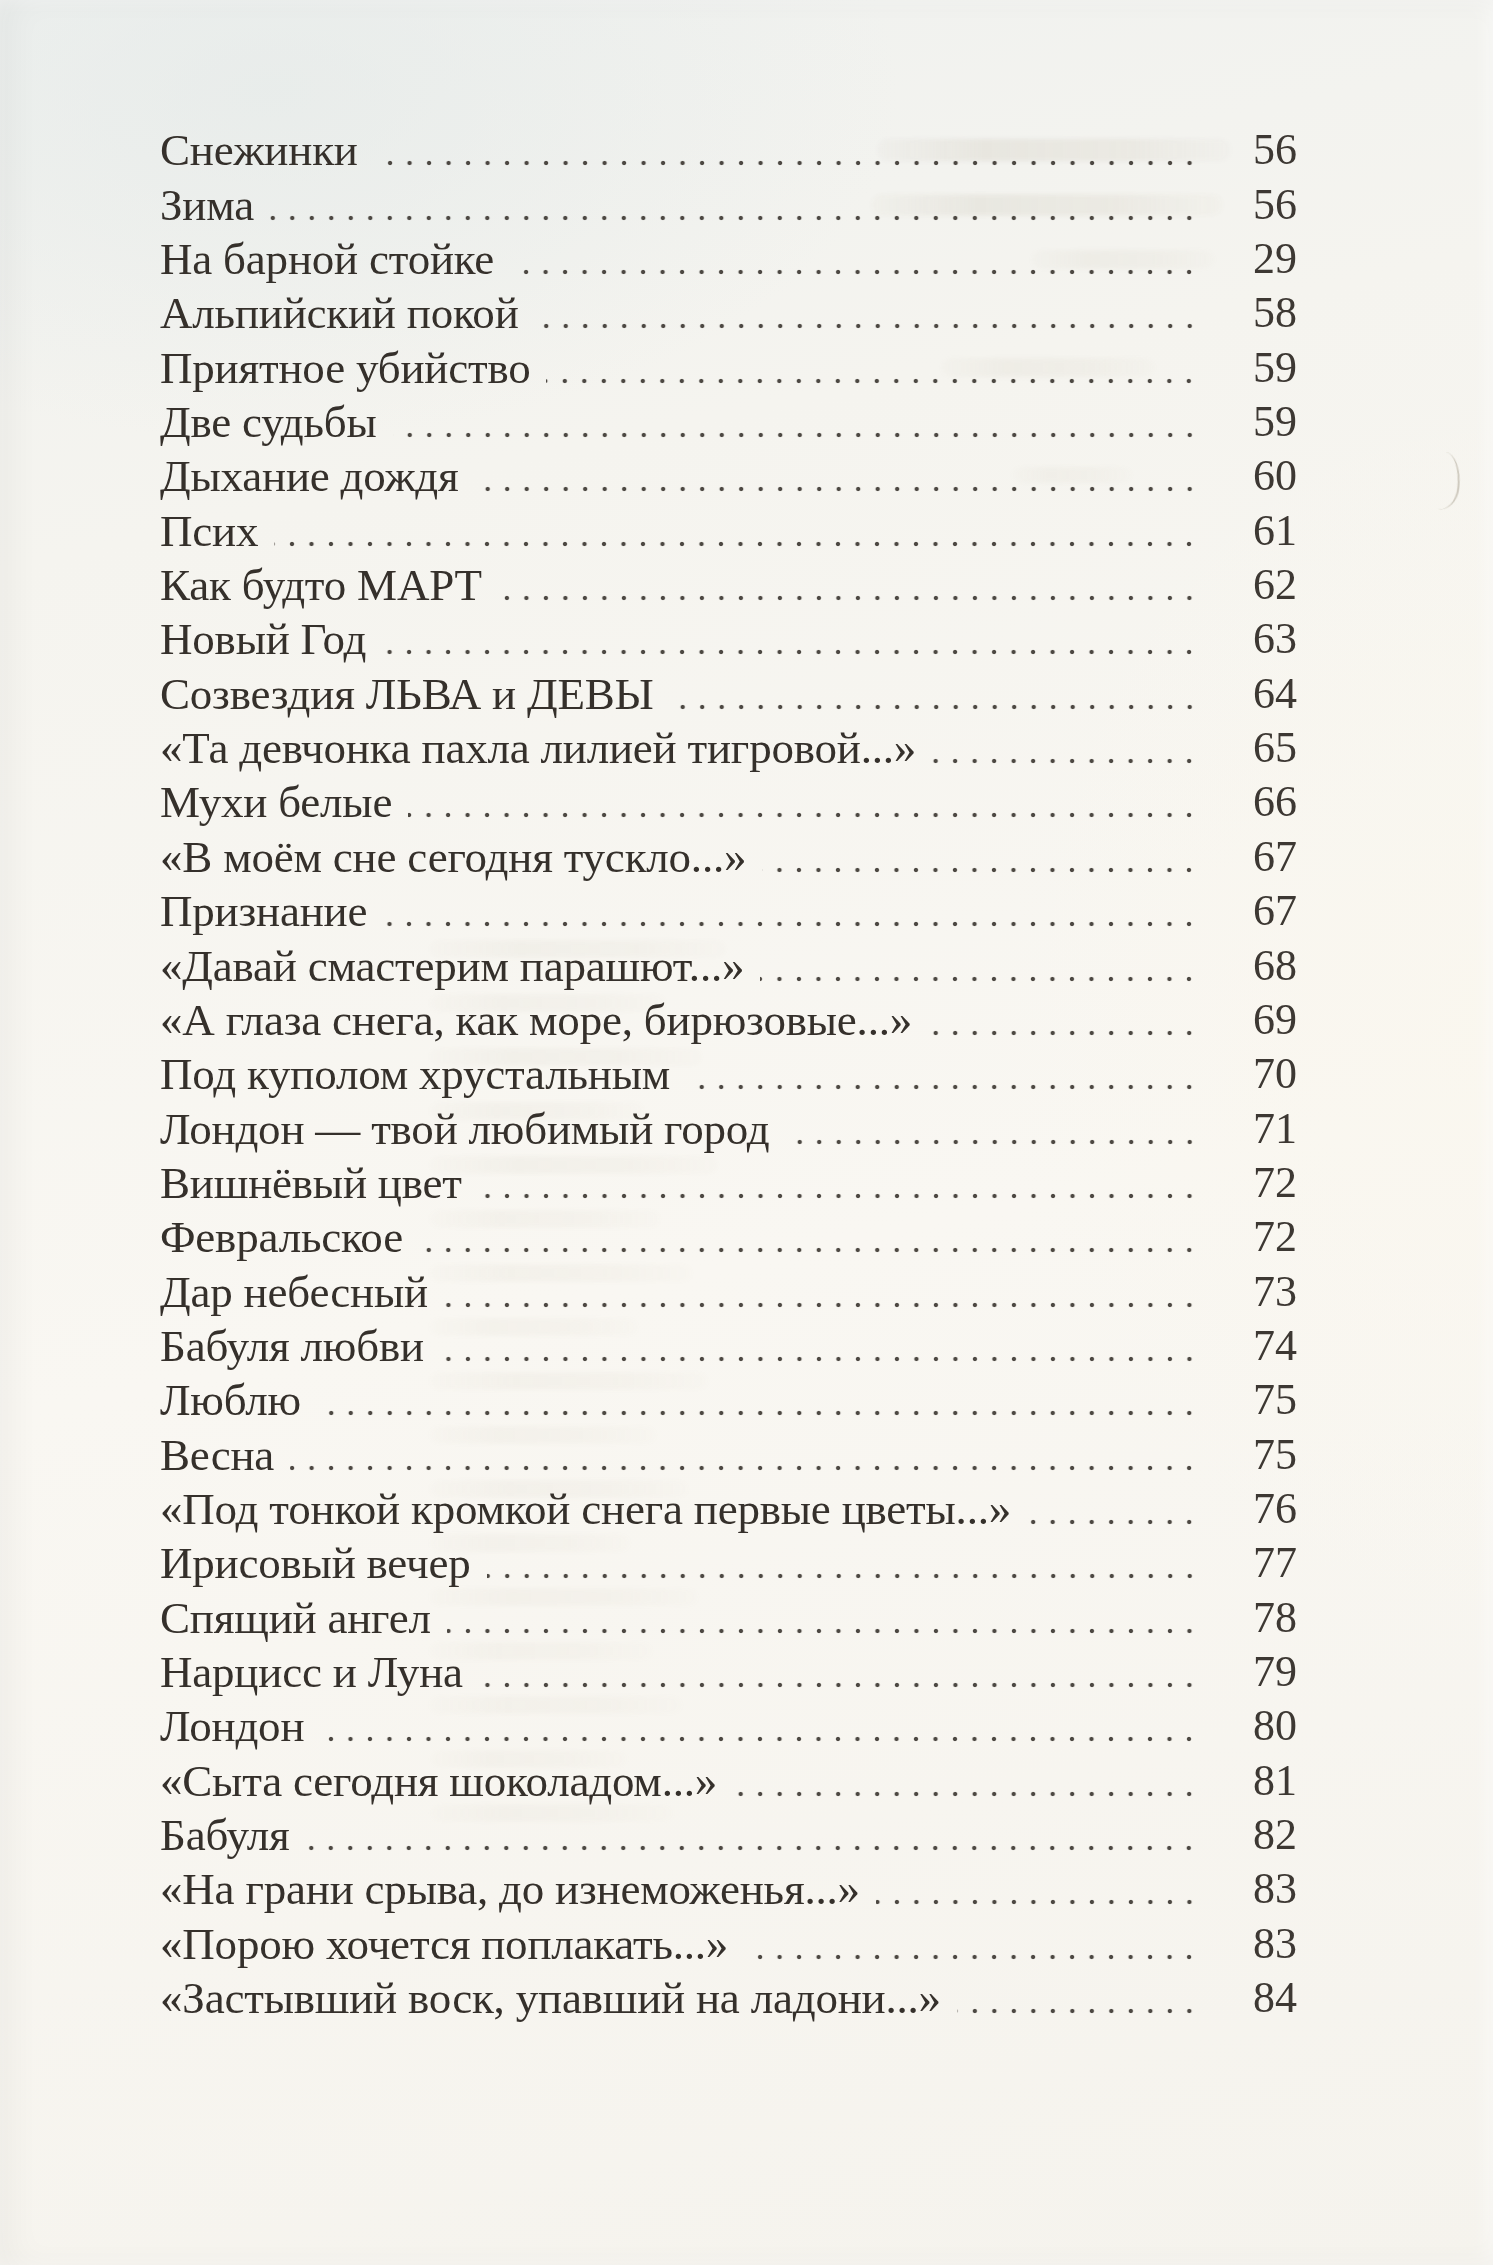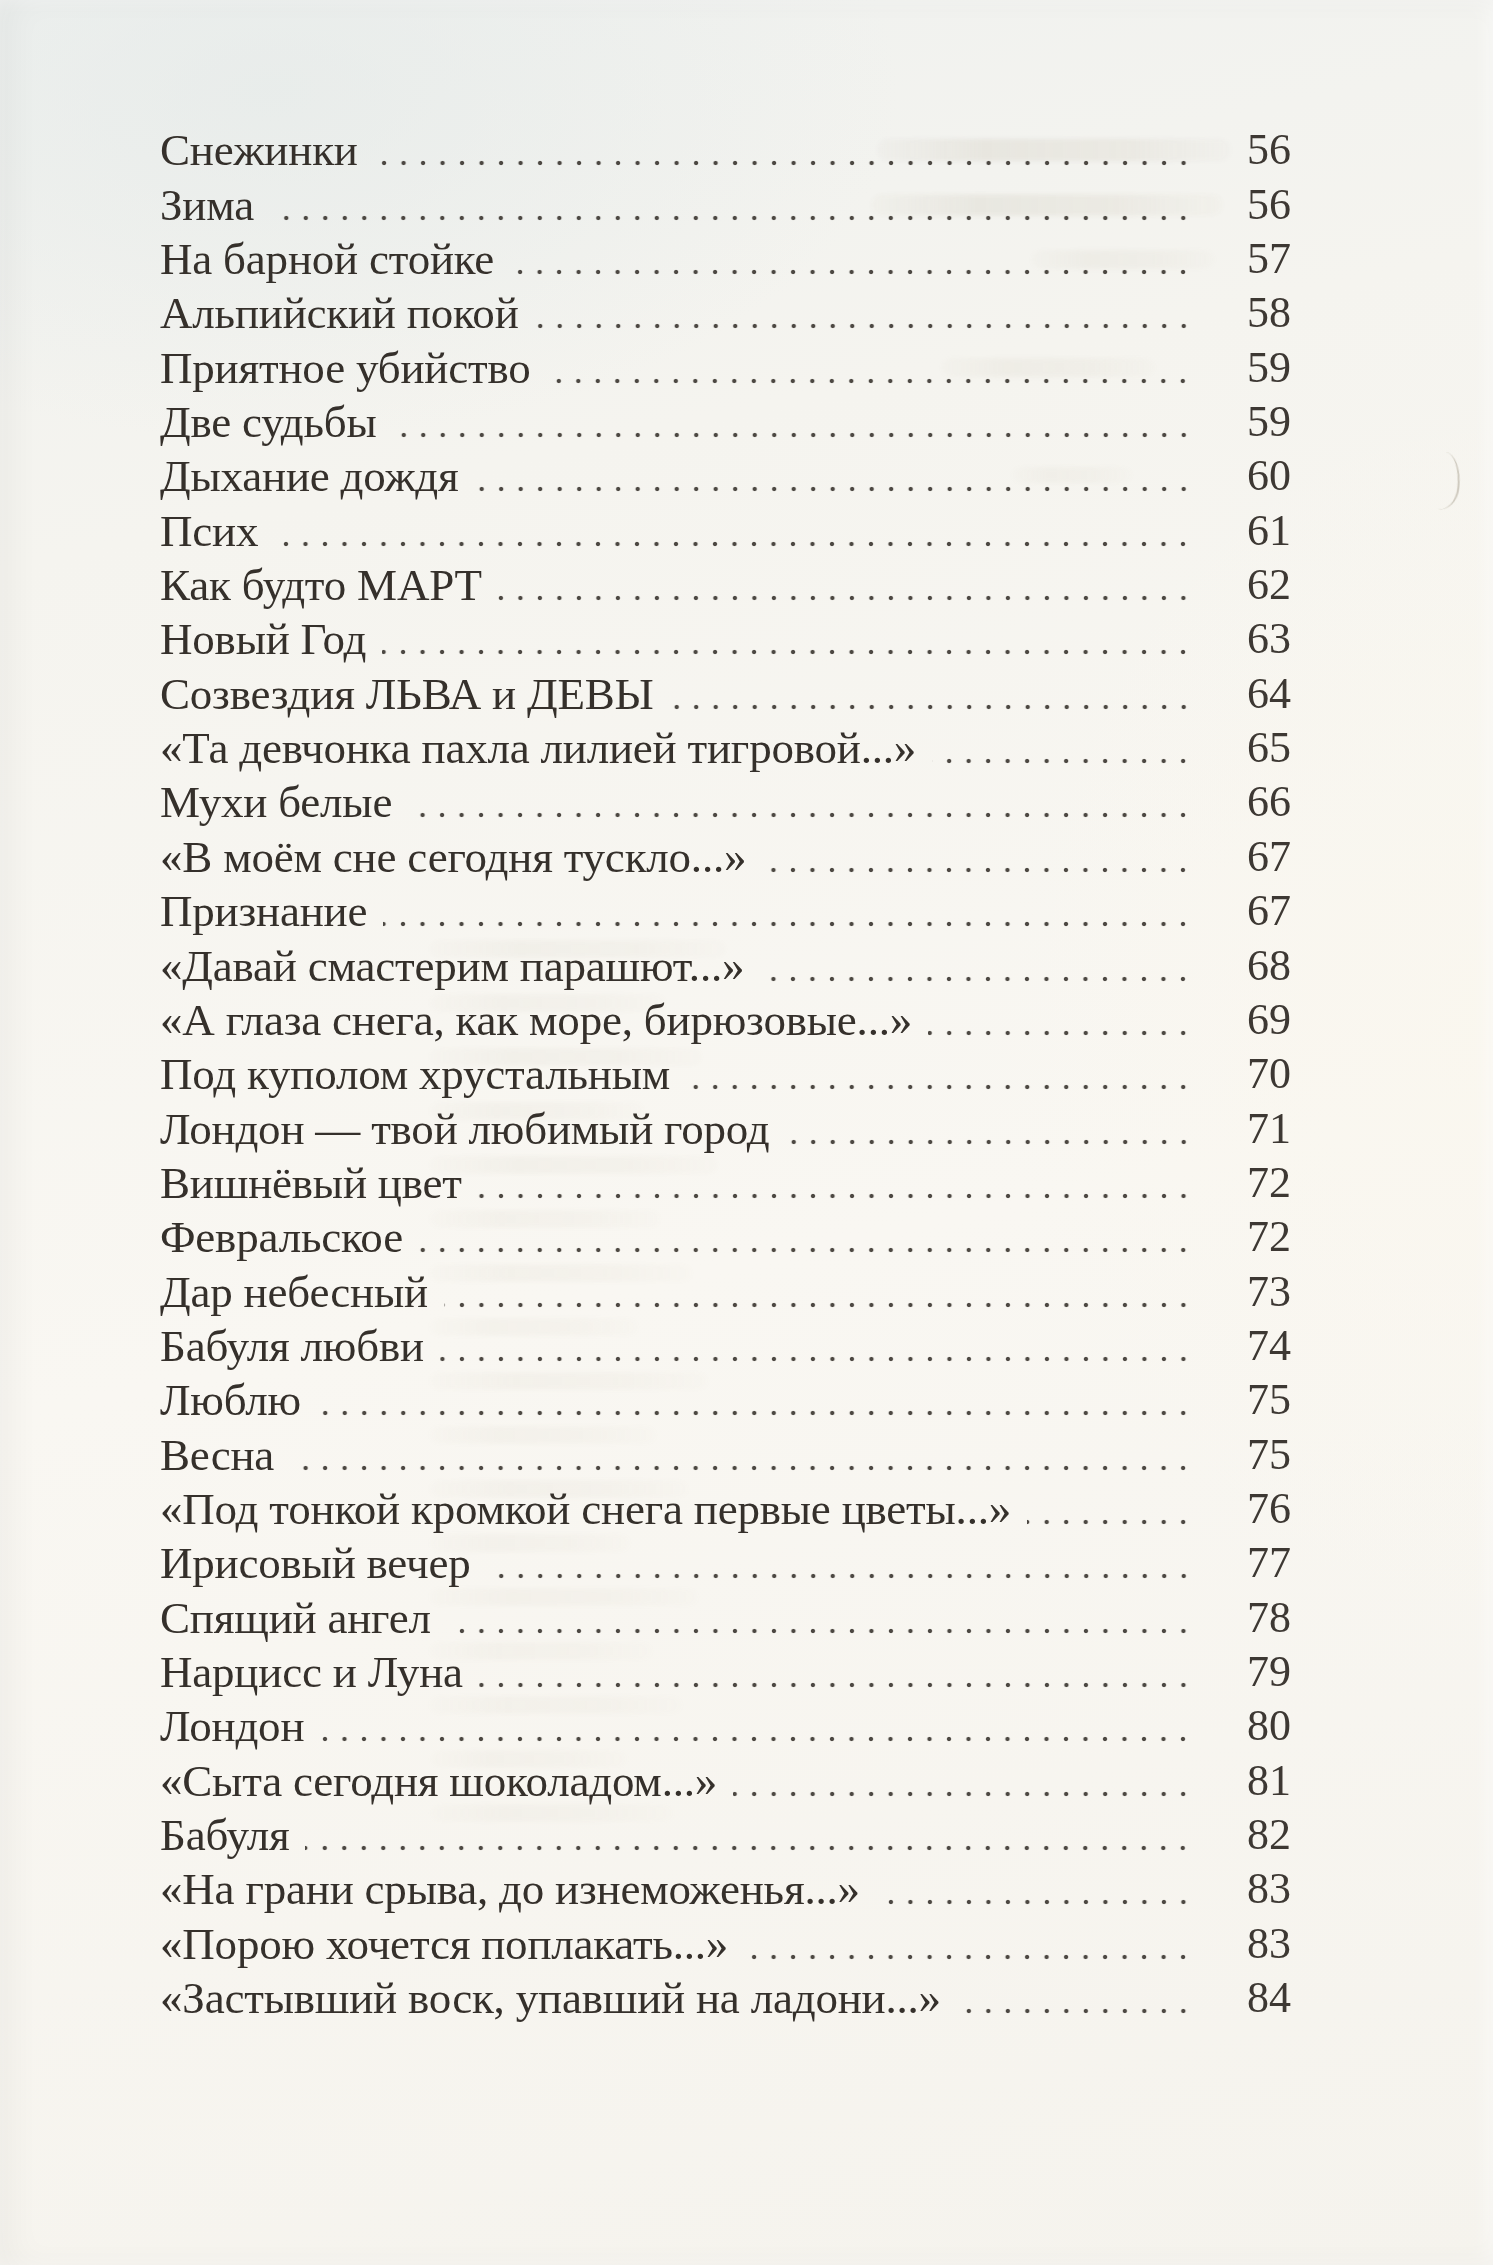--- a/index.html
+++ b/index.html
@@ -39,21 +39,21 @@
     width: 30px; height: 58px;
     border-right: 2.5px solid rgba(146,134,114,0.4);
     border-radius: 46% 54% 60% 40% / 30% 60% 40% 70%;
     transform: rotate(6deg);
     filter: blur(0.7px);
   }
 
   
   .toc {
     position: absolute;
-    left: 0; top: 0; right: 14px;
+    left: 0; top: 0; right: 8px;
     z-index: 2;
     padding: 120px 186px 0 160px;
     display: flex;
     flex-direction: column;
   }
   .toc-row {
     display: flex;
     align-items: flex-end;
     height: 54.35px;
     white-space: nowrap;
@@ -125,21 +125,21 @@
     <span class="toc-page">56</span>
   </div>
       <div class="toc-row">
     <span class="toc-title">Зима</span>
     <span class="toc-leader"></span>
     <span class="toc-page">56</span>
   </div>
       <div class="toc-row">
     <span class="toc-title">На барной стойке</span>
     <span class="toc-leader"></span>
-    <span class="toc-page">57</span>
+    <span class="toc-page">29</span>
   </div>
       <div class="toc-row">
     <span class="toc-title">Альпийский покой</span>
     <span class="toc-leader"></span>
     <span class="toc-page">58</span>
   </div>
       <div class="toc-row">
     <span class="toc-title">Приятное убийство</span>
     <span class="toc-leader"></span>
     <span class="toc-page">59</span>

